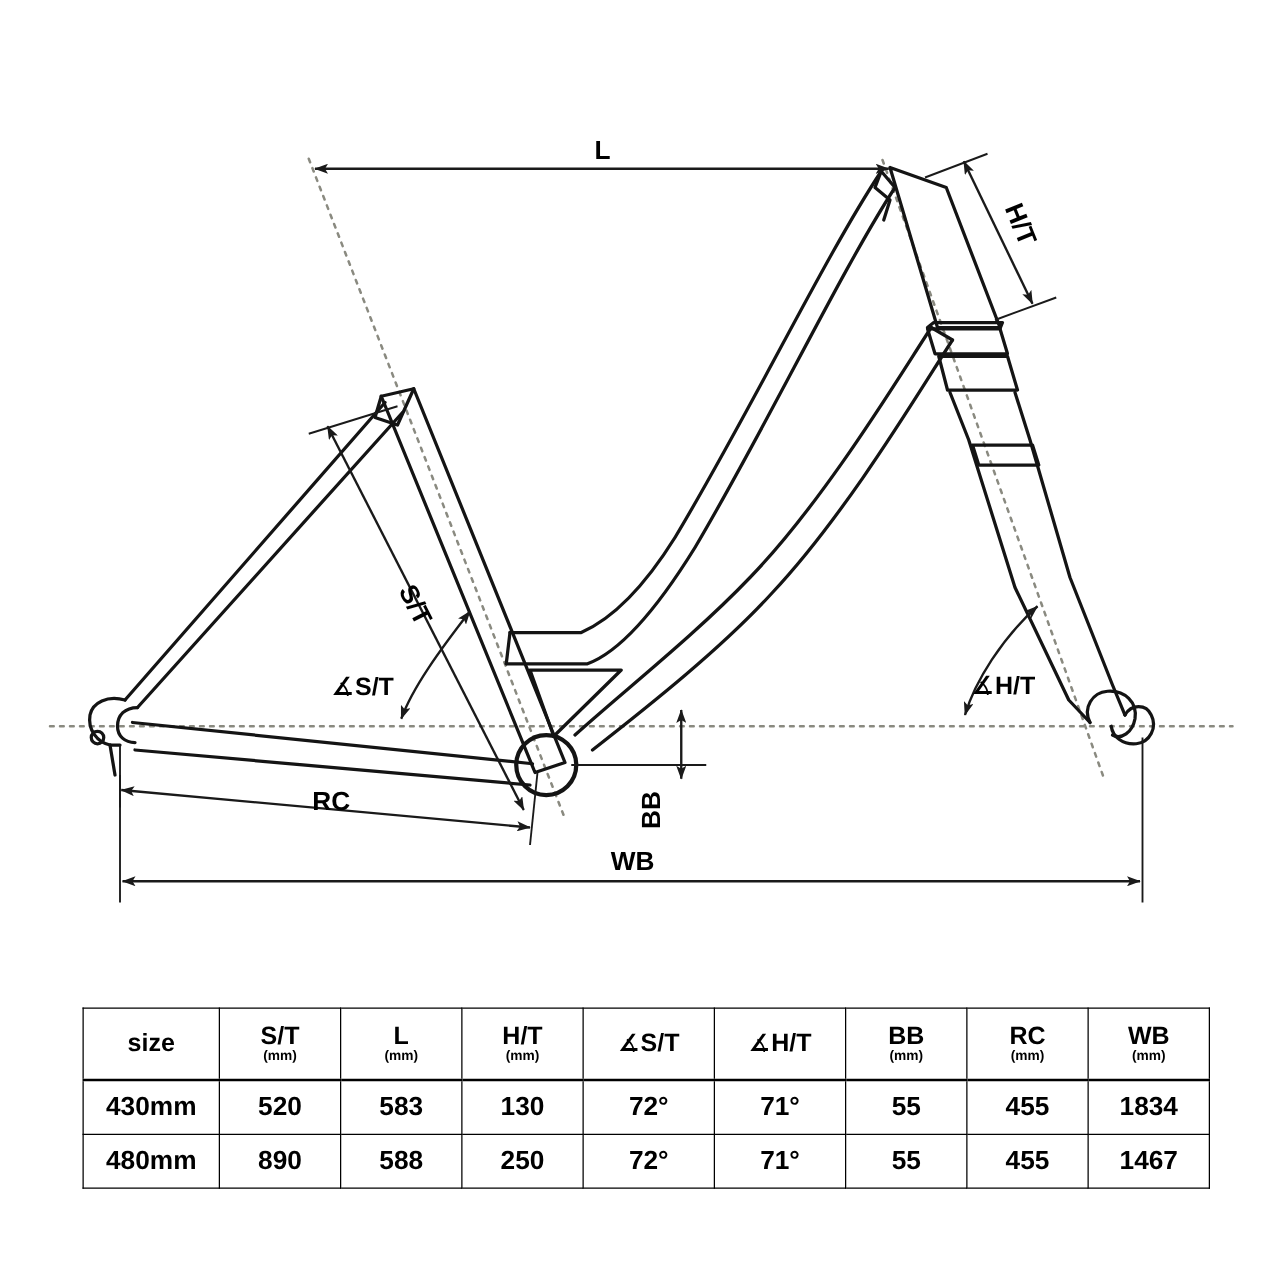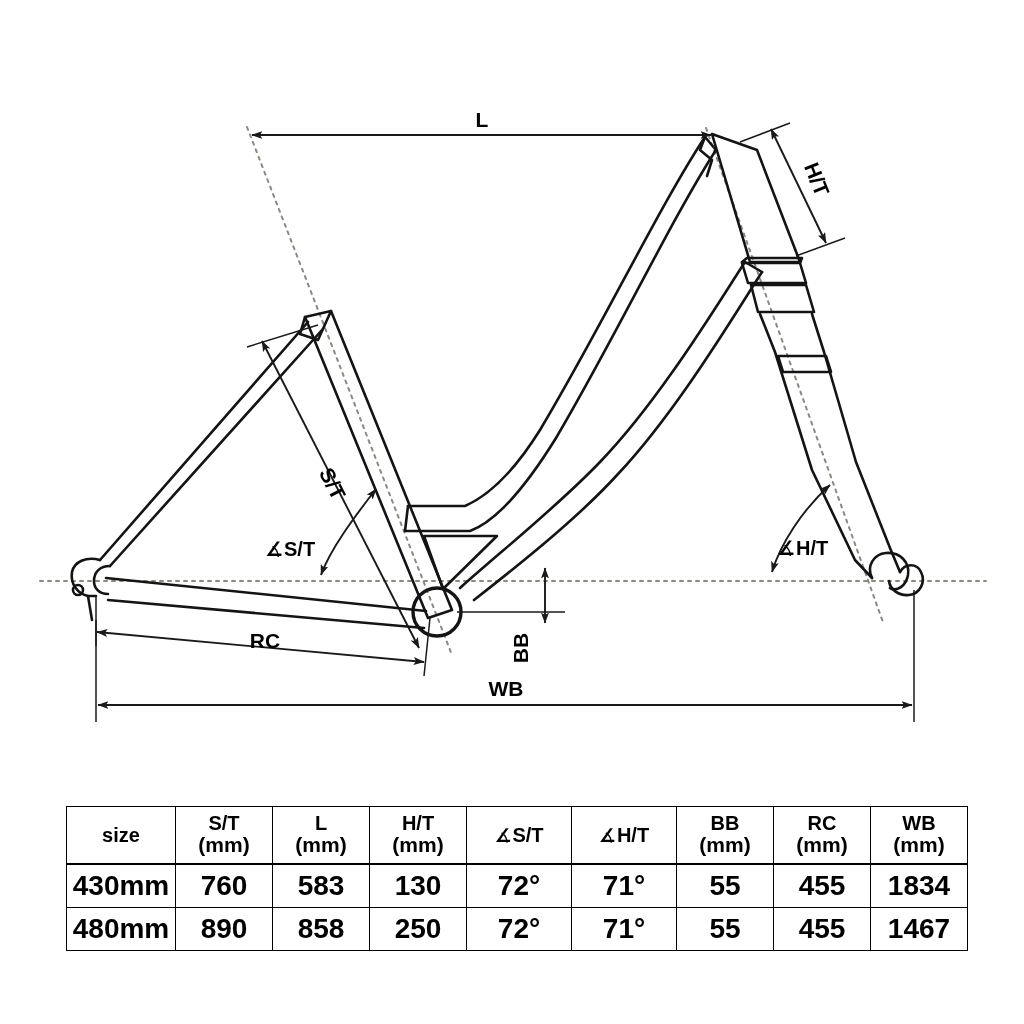--- a/index.html
+++ b/index.html
@@ -65,26 +65,26 @@
     height: 56px;
     font-weight: bold;
     font-size: 20px;
     line-height: 1.05;
     border-bottom-width: 2.6px;
     margin-top: 24px;
   }
   table.spec thead th .unit {
     display: block;
     font-weight: bold;
-    font-size: 21px;
+    font-size: 11px;
     letter-spacing: 0px;
   }
   table.spec tbody td {
     height: 42px;
-    font-size: 28px;
+    font-size: 21px;
     font-weight: bold;
   }
   .col-size { width: 108px; }
   .col-std  { width: 96px; }
   .col-ang  { width: 104px; }
   .ang-sym {
     font-family: "DejaVu Sans", sans-serif;
     font-weight: bold;
     font-size: 19px;
     padding-right: 1px;
@@ -267,33 +267,33 @@
           </th>
           <th class="col-std">
             <span>WB</span>
             <span class="unit">(mm)</span>
           </th>
         </tr>
       </thead>
       <tbody>
         <tr>
           <td>430mm</td>
-          <td>760</td>
+          <td>520</td>
           <td>583</td>
           <td>130</td>
           <td>72°</td>
           <td>71°</td>
           <td>55</td>
           <td>455</td>
           <td>1834</td>
         </tr>
         <tr>
           <td>480mm</td>
           <td>890</td>
-          <td>858</td>
+          <td>588</td>
           <td>250</td>
           <td>72°</td>
           <td>71°</td>
           <td>55</td>
           <td>455</td>
           <td>1467</td>
         </tr>
       </tbody>
     </table>
   </div>

